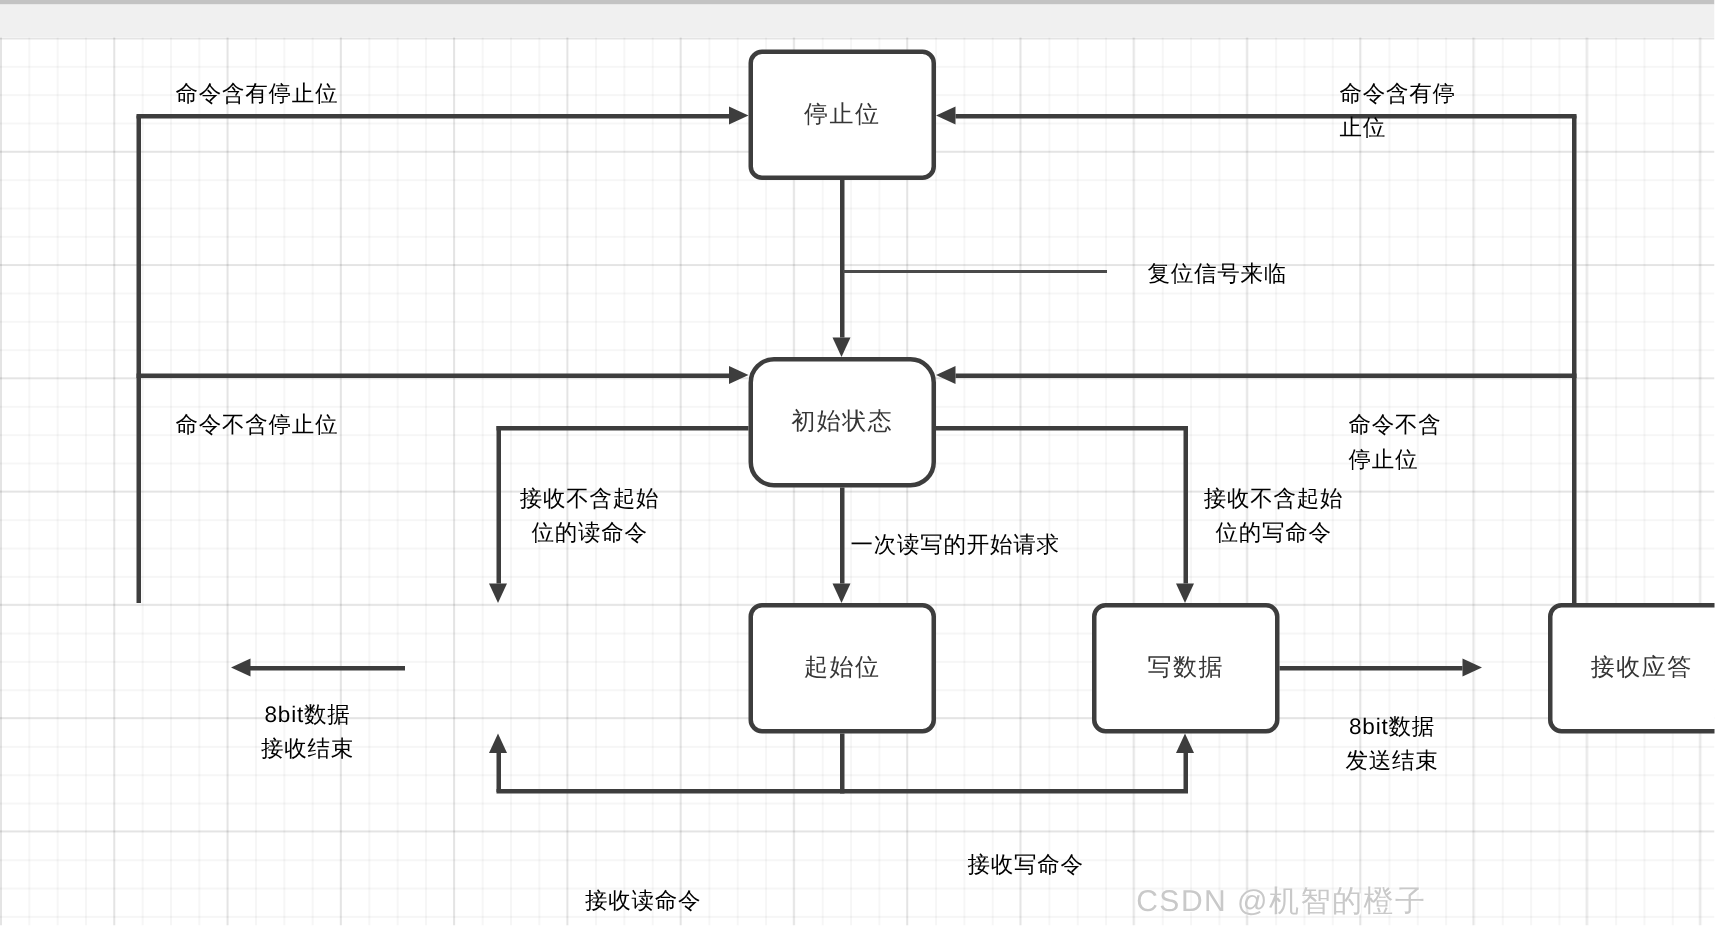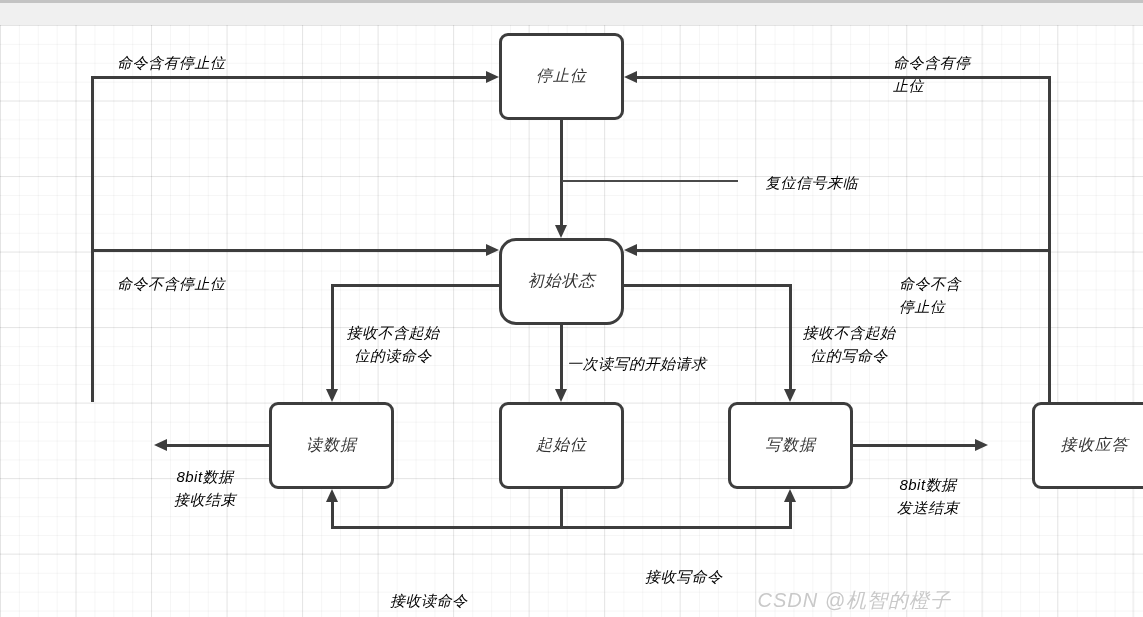--- a/index.html
+++ b/index.html
@@ -1,18 +1,18 @@
 <!DOCTYPE html>
 <html><head>
 <meta charset="utf-8">
 <style>
   * { margin:0; padding:0; box-sizing:border-box; }
   html,body { width:1143px; height:617px; overflow:hidden;
     font-family:"Liberation Sans","DejaVu Sans",sans-serif; }
-  #stage { position:relative; width:971px; height:617px; background:#ffffff;font-style:italic; }
+  #stage { position:relative; width:971px; height:617px; background:#ffffff; }
 
   #top-border { position:absolute; left:0; top:0; width:1143px; height:3px; background:#c3c3c3; }
   #top-band   { position:absolute; left:0; top:3px; width:1143px; height:22px; background:#f0f0f0; }
 
   #canvas { position:absolute; left:0; top:25px; width:1143px; height:592px;
     background-color:#ffffff;
     background-image:
       linear-gradient(to right, rgba(0,0,0,0.075) 1px, transparent 1px),
       linear-gradient(to bottom, rgba(0,0,0,0.075) 1px, transparent 1px),
       linear-gradient(to right, rgba(0,0,0,0.035) 1px, transparent 1px),
@@ -89,21 +89,20 @@
 
   <div class="vline" style="left:560px; top:489px; height:40px;"></div>
   <div class="hline" style="left:331px; top:526px; width:461px;"></div>
   <div class="vline" style="left:331px; top:502px; height:26px;"></div>
   <div class="arr u" style="left:326px; top:489px;"></div>
   <div class="vline" style="left:789px; top:502px; height:26px;"></div>
   <div class="arr u" style="left:784px; top:489px;"></div>
 
   <div class="node" style="left:499px; top:33px;">停止位</div>
   <div class="node" style="left:499px; top:238px;border-radius:17px;">初始状态</div>
-  <div class="node" style="left:269px; top:402px;">读数据</div>
   <div class="node" style="left:499px; top:402px;">起始位</div>
   <div class="node" style="left:728px; top:402px;">写数据</div>
   <div class="node" style="left:1032px; top:402px;">接收应答</div>
 
   <div class="elabel" style="left:117px; top:52px;">命令含有停止位</div>
   <div class="elabel" style="left:893px; top:52px;">命令含有停止位</div>
   <div class="elabel" style="left:117px; top:273px;">命令不含停止位</div>
   <div class="elabel" style="left:899px; top:273px;">命令不含停止位</div>
   <div class="elabel" style="left:747px; top:172px;margin-left:18px;">复位信号来临</div>
   <div class="elabel ctr" style="left:330px; top:322px; width:126px;">接收不含起始

